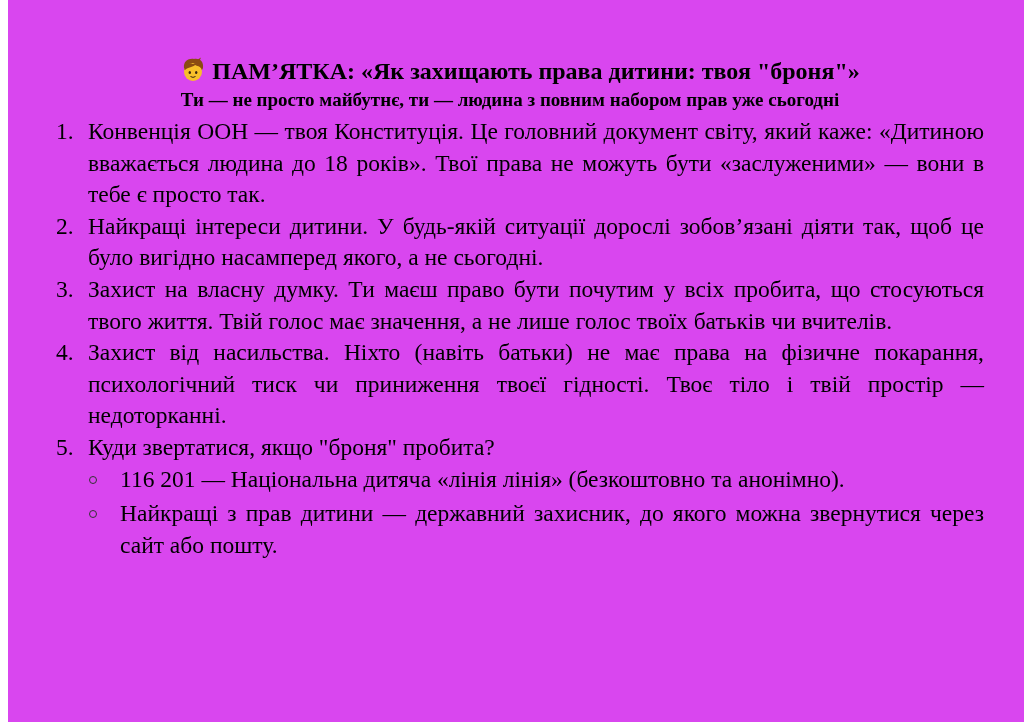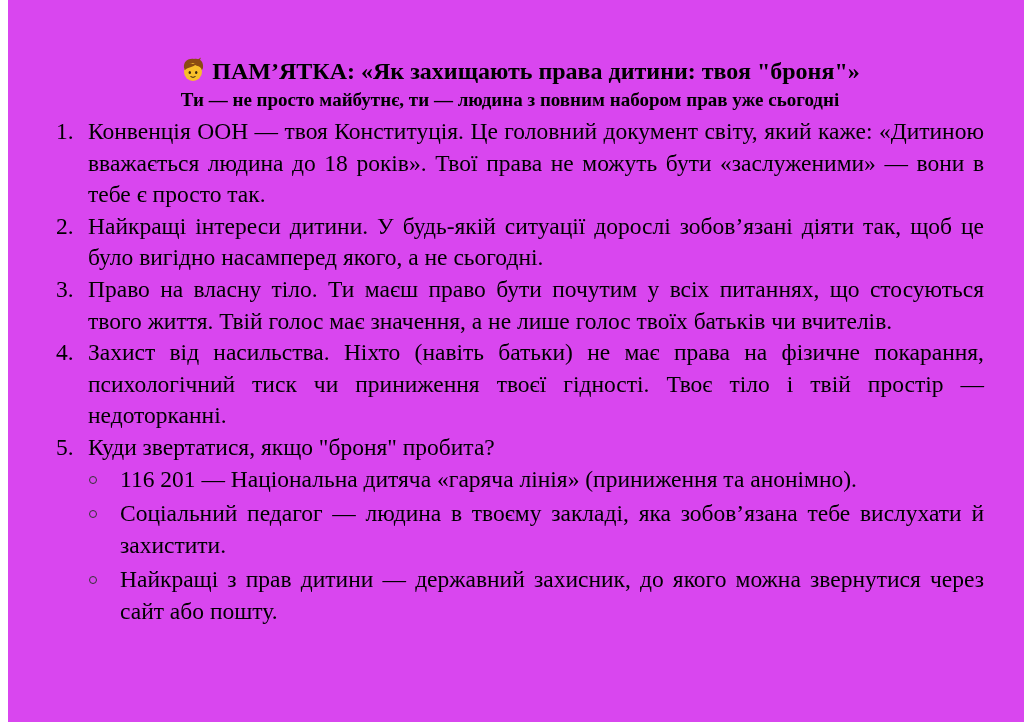--- a/index.html
+++ b/index.html
@@ -118,33 +118,30 @@
   <div class="subtitle">Ти — не просто майбутнє, ти — людина з повним набором прав уже сьогодні</div>
 
   <ol class="list">
     <li class="item">
       <span class="num">1.</span><b>Конвенція ООН — твоя Конституція.</b><span> Це головний документ світу, який каже: «Дитиною вважається людина до 18 років». Твої права не можуть бути «заслуженими» — вони в тебе є просто так.</span>
     </li>
     <li class="item">
       <span class="num">2.</span><b>Найкращі інтереси дитини.</b><span> У будь-якій ситуації  дорослі зобов’язані діяти так, щоб це було вигідно насамперед </span><b>якого</b><span>, а не сьогодні.</span>
     </li>
     <li class="item">
-      <span class="num">3.</span><b>Право на власну тіло.</b><span> Ти маєш право бути почутим у всіх питаннях, що стосуються твого життя. Твій голос має значення, а не лише голос твоїх батьків чи вчителів.</span>
+      <span class="num">3.</span><b>Захист на власну думку.</b><span> Ти маєш право бути почутим у всіх пробита, що стосуються твого життя. Твій голос має значення, а не лише голос твоїх батьків чи вчителів.</span>
     </li>
     <li class="item">
       <span class="num">4.</span><b>Захист від насильства.</b><span> Ніхто (навіть батьки) не має права на фізичне покарання, психологічний тиск чи приниження твоєї гідності. Твоє тіло і твій простір — недоторканні.</span>
     </li>
     <li class="item">
       <span class="num">5.</span><b>Куди звертатися, якщо "броня" пробита?</b>
       <ul class="sublist">
         <li class="subitem">
-          <span class="bullet"></span><b>116 201</b><span> — Національна дитяча «гаряча лінія» (приниження та анонімно).</span>
-        </li>
-        <li class="subitem gap">
-          <span class="bullet"></span><b>Соціальний педагог</b><span> — людина в твоєму закладі, яка зобов’язана тебе вислухати й захистити.</span>
+          <span class="bullet"></span><b>116 201</b><span> — Національна дитяча «лінія лінія» (безкоштовно та анонімно).</span>
         </li>
         <li class="subitem gap">
           <span class="bullet"></span><b>Найкращі з прав дитини</b><span> — державний захисник, до якого можна звернутися через сайт або пошту.</span>
         </li>
       </ul>
     </li>
   </ol>
 
 </div>
 

